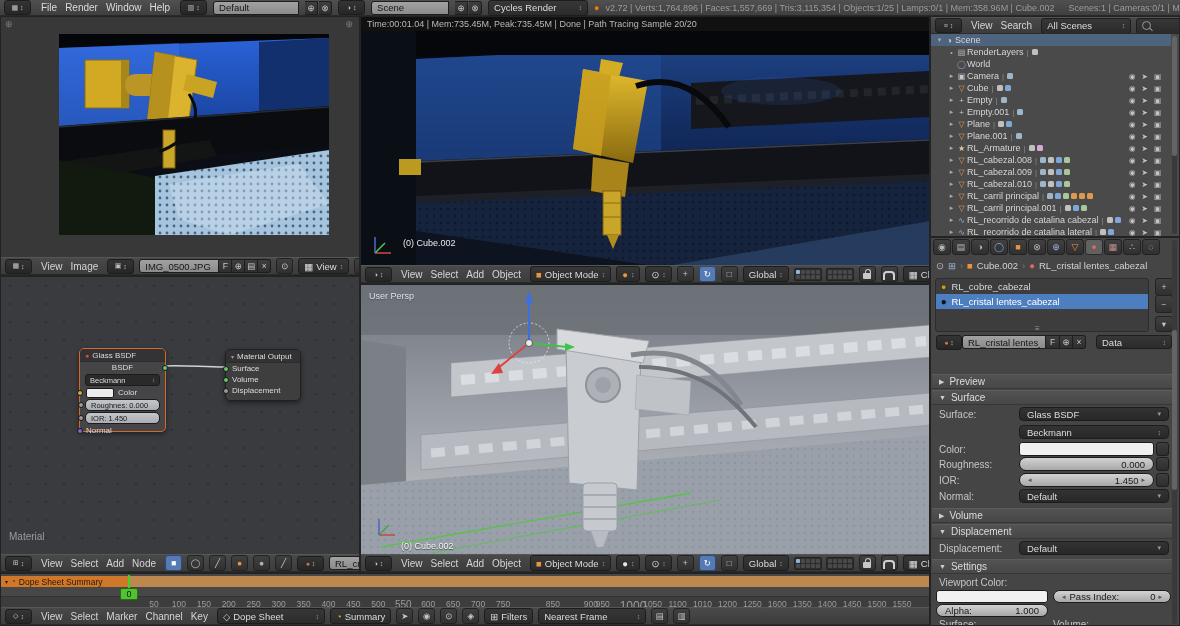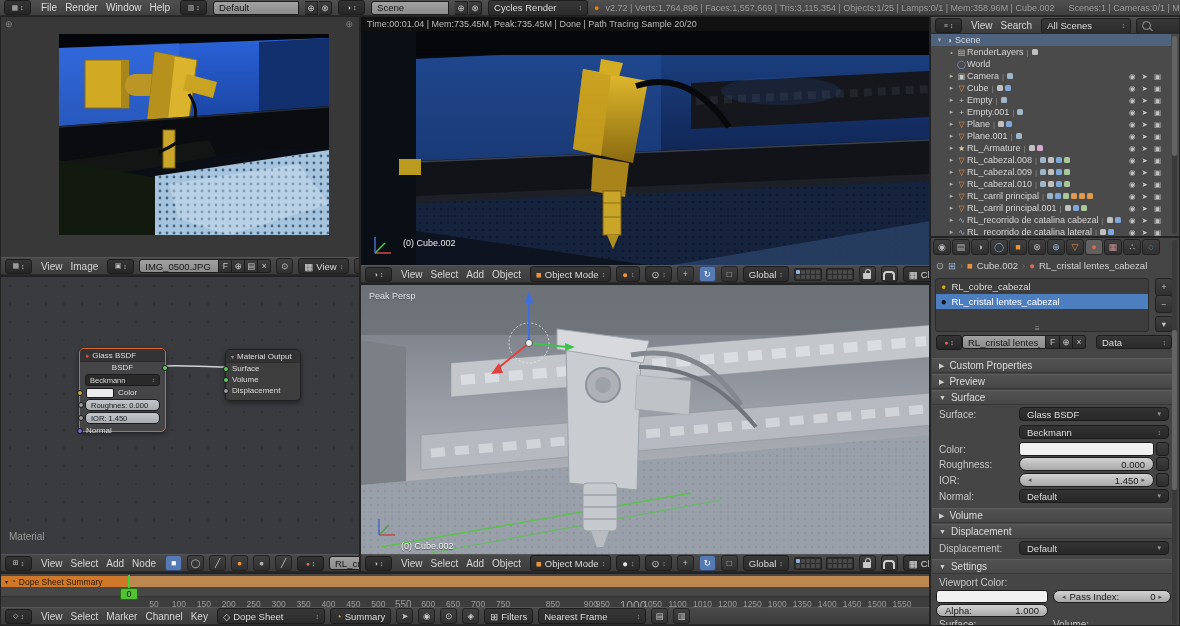--- a/index.html
+++ b/index.html
@@ -422,21 +422,21 @@
         <line x1="168" y1="58" x2="206" y2="62" stroke="#3fc24d" stroke-width="2"></line>
         <polygon points="204,58 204,66 214,62" fill="#3fc24d"></polygon>
         <circle cx="168" cy="58" r="3.5" fill="#ececec" stroke="#555"></circle>
       </g>
       <g>
         <line x1="18" y1="250" x2="34" y2="250" stroke="#c04a4a" stroke-width="1.5"></line>
         <line x1="18" y1="250" x2="28" y2="240" stroke="#4aa04a" stroke-width="1.5"></line>
         <line x1="18" y1="250" x2="18" y2="234" stroke="#4a6ac0" stroke-width="1.5"></line>
       </g>
     </svg>
-    <span class="overlay-label" style="left:8px;top:6px;color:#dfe3e8;text-shadow:0 1px 1px rgba(40,45,55,.5)">Peak Persp</span>
+    <span class="overlay-label" style="left:8px;top:6px;color:#dfe3e8;text-shadow:0 1px 1px rgba(40,45,55,.5)">User Persp</span>
     <span class="overlay-label" style="left:40px;top:256px;color:#f4f4f4;text-shadow:0 1px 1px rgba(30,30,30,.7)">(0) Cube.002</span>
     <div class="hdr bottom">
       <span class="ebtn">
           <span>◑</span>
           <span>↕</span>
         </span>
       <span style="display:flex">
           <span class="menu">View</span>
           <span class="menu">Select</span>
           <span class="menu">Add</span>
@@ -861,24 +861,20 @@
         <span style="overflow:hidden;white-space:nowrap">RL_cristal lentes_cabezal</span>
       </span>
     <span class="sbtn" style="position:absolute;left:115px;top:97px;width:14px">F</span>
     <span class="sbtn" style="position:absolute;left:129px;top:97px;width:13px">⊕</span>
     <span class="sbtn last" style="position:absolute;left:142px;top:97px;width:13px">×</span>
     <span class="dd" style="position:absolute;left:165px;top:97px;width:76px;box-sizing:border-box">
         <span>Data</span>
         <span class="ar" style="margin-left:auto">↕</span>
       </span>
 
-    <div class="phead" style="top:120px">
-        <span class="tri">▶</span>
-        <span>Custom Properties</span>
-      </div>
     <div class="phead" style="top:136px">
         <span class="tri">▶</span>
         <span>Preview</span>
       </div>
     <div class="phead" style="top:152px">
         <span class="tri">▼</span>
         <span>Surface</span>
       </div>
     <span class="plabel" style="left:8px;top:171px">Surface:</span>
     <div class="pdd" style="left:88px;top:169px;width:150px">

